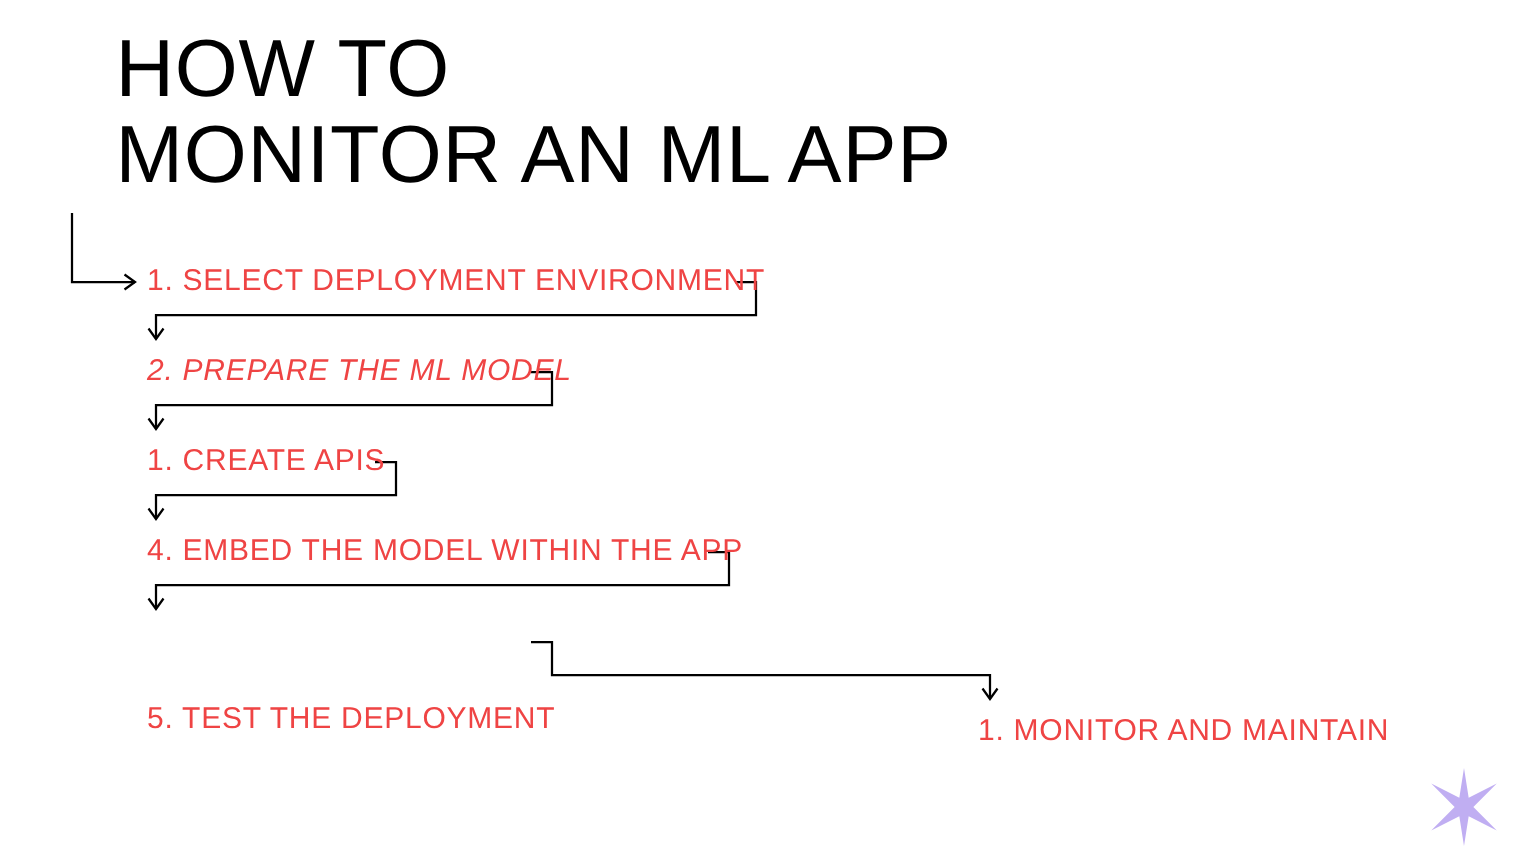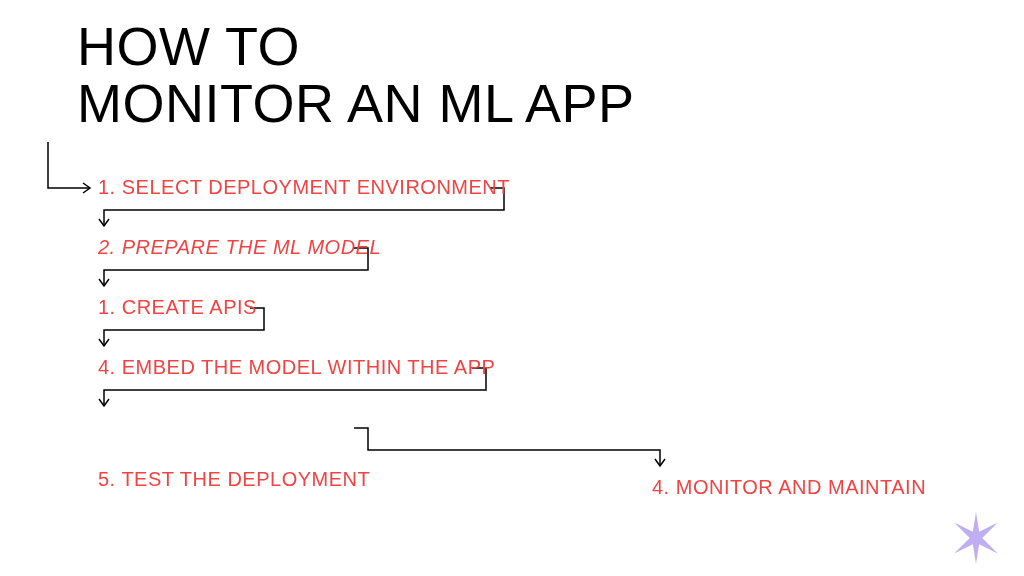--- a/index.html
+++ b/index.html
@@ -78,21 +78,21 @@
     <path d="M 354 428 L 368 428 L 368 450 L 660 450 L 660 466"></path>
     <path d="M 655 459 L 660 466 L 665 459"></path>
   </g>
 </svg>
 
 <div class="step s1"><span class="num">1. SELECT DEPLOYMENT ENVIRONMENT</span></div>
 <div class="step s2"><span class="num">2. PREPARE THE ML MODEL</span></div>
 <div class="step s3"><span class="num">1. CREATE APIS</span></div>
 <div class="step s4"><span class="num">4. EMBED THE MODEL WITHIN THE APP</span></div>
 <div class="step s5"><span class="num">5. TEST THE DEPLOYMENT</span></div>
-<div class="step s6"><span class="num">4. MONITOR AND MAINTAIN</span></div>
+<div class="step s6"><span class="num">1. MONITOR AND MAINTAIN</span></div>
 
 <div class="star">
   <svg viewBox="0 0 100 100">
     <g fill="#C0AEF2">
       <path d="M50 0 L56 38 L92 20 L62 50 L92 80 L56 62 L50 100 L44 62 L8 80 L38 50 L8 20 L44 38 Z"></path>
     </g>
   </svg>
 </div>
 
 </body></html>

